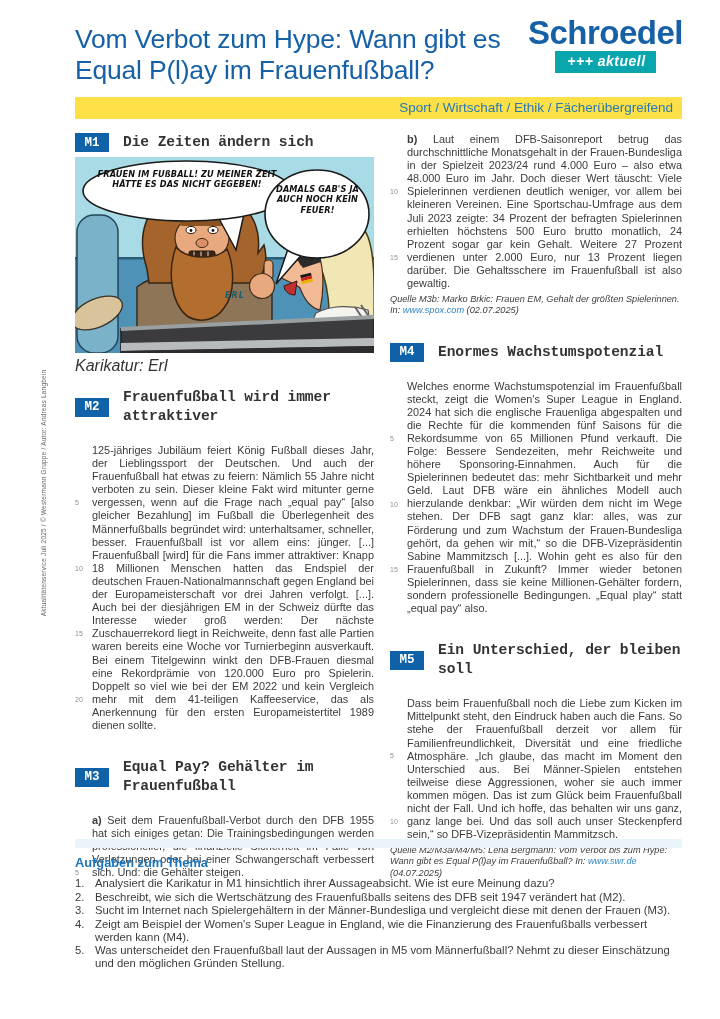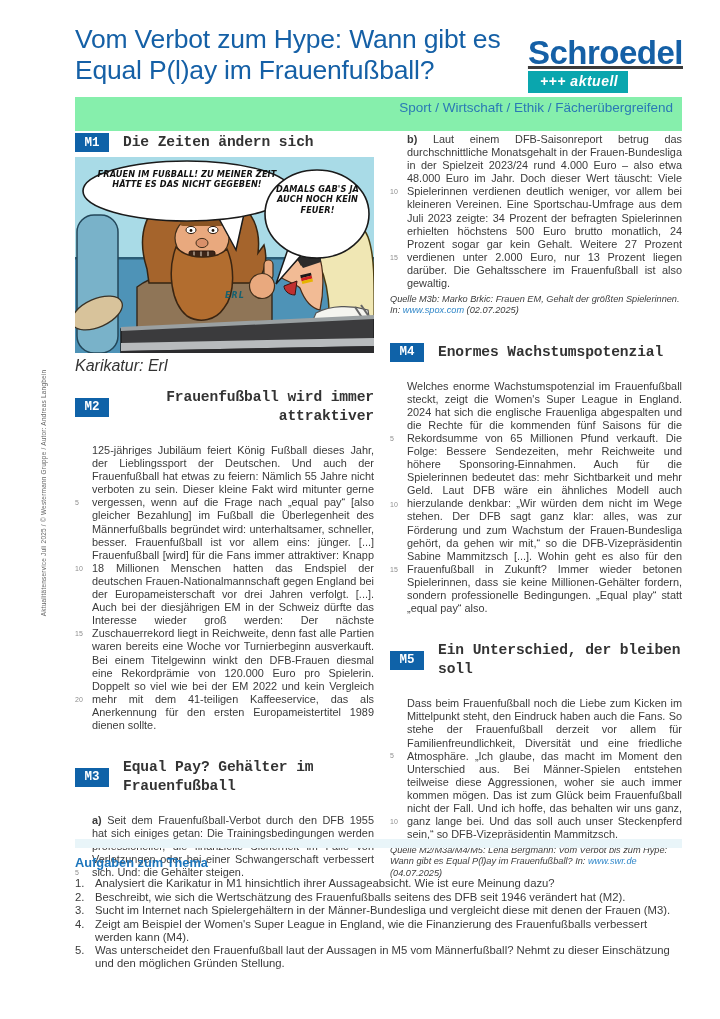--- a/index.html
+++ b/index.html
@@ -6,25 +6,25 @@
   #page{position:relative;width:720px;height:1019px;background:#fff;overflow:hidden;
         font-family:"Liberation Sans",sans-serif;color:#3b3b3b;}
 
   
   .credit{position:absolute;left:40px;top:648px;width:310px;transform:rotate(-90deg);
           transform-origin:0 0;font-size:6.5px;color:#666;text-align:center;letter-spacing:.2px;}
 
   
   .title{position:absolute;left:75px;top:24px;width:436px;font-size:26.5px;font-weight:normal;
          color:#1560a6;line-height:31px;letter-spacing:-.2px;}
-  .logo{position:absolute;right:37px;top:36px;text-align:left;text-decoration:underline;}
+  .logo{position:absolute;right:37px;top:16px;text-align:center;}
   .logo-main{font-size:33px;font-weight:bold;color:#1560a6;line-height:34px;letter-spacing:-.5px;}
   .logo-sub{display:inline-block;background:#0aa6ae;color:#fff;font-size:14px;font-weight:bold;
             font-style:italic;padding:2px 10px 4px 12px;margin-top:1px;letter-spacing:.5px;}
-  .subjectbar{position:absolute;left:75px;right:38px;top:97px;height:34px;background:#86efac;
+  .subjectbar{position:absolute;left:75px;right:38px;top:97px;height:22px;background:#fde047;
               text-align:right;font-size:13.5px;color:#2a79b5;line-height:22px;padding-right:9px;
               box-sizing:border-box;}
 
   
   .colL{position:absolute;left:75px;top:133px;width:299px;}
   .colR{position:absolute;left:390px;top:133px;width:292px;}
 
   .shead{display:flex;align-items:center;font-family:Liberation Mono, monospace;}
   .badge{background:#0f62a8;color:#fff;font-weight:bold;font-size:12.5px;width:34px;height:19px;
          display:flex;align-items:center;justify-content:center;flex:none;}
@@ -41,21 +41,21 @@
 
   
   .cartoon{position:relative;width:299px;height:196px;margin-top:5px;}
   .cartoon svg{display:block;}
   .bub{position:absolute;text-align:center;font-family:"DejaVu Sans",sans-serif;font-size:8.2px;
        font-weight:bold;font-style:italic;line-height:10.3px;color:#111;letter-spacing:.1px;}
   .bub1{left:16px;top:12px;width:192px;}
   .bub2{left:197px;top:27px;width:91px;}
   .caption{font-size:16px;font-style:italic;color:#333;margin-top:4px;}
 
-  .mt12{margin-top:13px;text-align:right;}
+  .mt12{margin-top:13px;}
   .mt16{margin-top:26px;}
 
   
   .band{position:absolute;left:75px;right:38px;top:839px;height:9px;background:#e9f5f9;}
   .tasks{position:absolute;left:75px;right:38px;top:855px;}
   .tasks-h{font-size:12.8px;font-weight:bold;color:#1b75bc;margin-bottom:7px;}
   .task{display:flex;font-size:11.3px;line-height:13px;color:#3b3b3b;margin-bottom:.5px;}
   .task .n{width:20px;flex:none;}
   .task .t{flex:1;}
 </style>
@@ -210,21 +210,21 @@
 
   <div class="band"></div>
   <div class="tasks">
     <div class="tasks-h">Aufgaben zum Thema</div>
     <div class="task">
       <span class="n">1.</span>
       <span class="t">Analysiert die Karikatur in M1 hinsichtlich ihrer Aussageabsicht. Wie ist eure Meinung dazu?</span>
     </div>
     <div class="task">
       <span class="n">2.</span>
-      <span class="t">Beschreibt, wie sich die Wertschätzung des Frauenfußballs seitens des DFB seit 1946 verändert hat (M2).</span>
+      <span class="t">Beschreibt, wie sich die Wertschätzung des Frauenfußballs seitens des DFB seit 1947 verändert hat (M2).</span>
     </div>
     <div class="task">
       <span class="n">3.</span>
       <span class="t">Sucht im Internet nach Spielergehältern in der Männer-Bundesliga und vergleicht diese mit denen der Frauen (M3).</span>
     </div>
     <div class="task">
       <span class="n">4.</span>
       <span class="t">Zeigt am Beispiel der Women's Super League in England, wie die Finanzierung des Frauenfußballs verbessert werden kann (M4).</span>
     </div>
     <div class="task">

